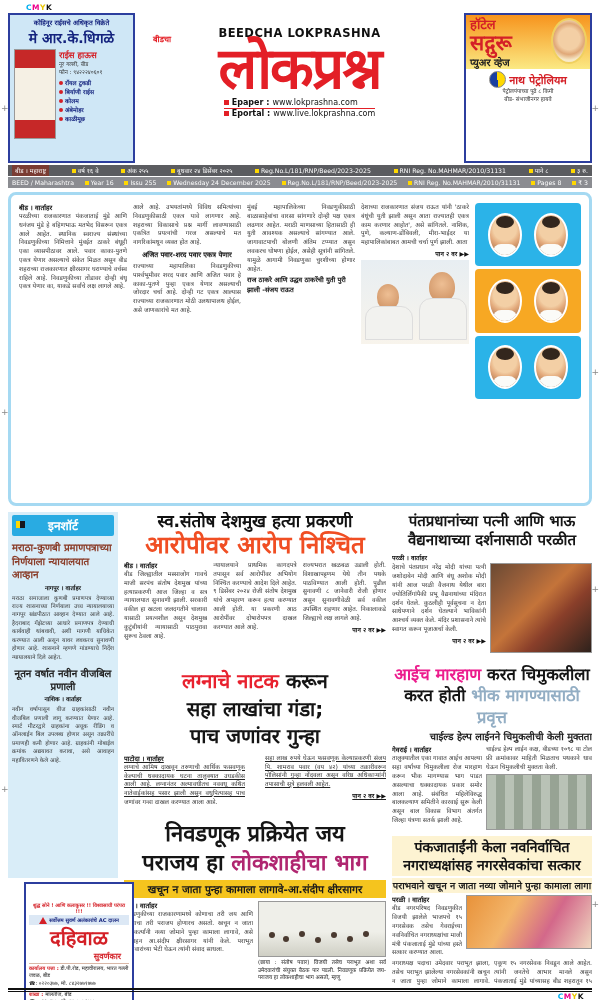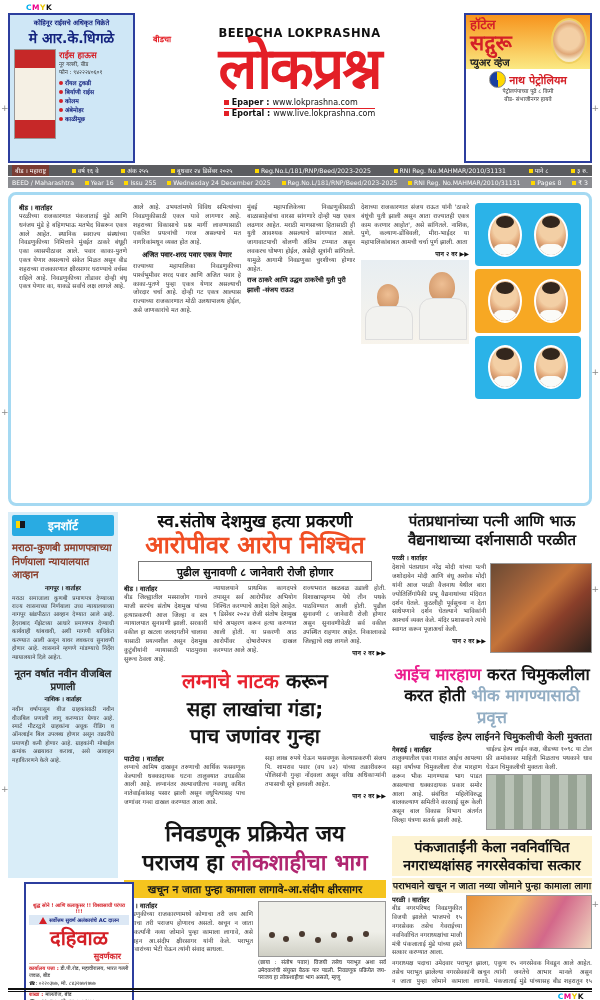--- a/index.html
+++ b/index.html
@@ -103,21 +103,21 @@
   .pr-hl{font-size:15px;font-weight:800;text-align:center;line-height:1.28;color:#151515;}
   .pr-by{font-size:6.2px;font-weight:800;margin:3px 0 1px;color:#111;}
   .pr-flex{display:flex;gap:4px;}
   .pr-text{flex:1;overflow:hidden;}
   .photo-temple{width:102px;height:90px;border:1px solid #999;box-sizing:border-box;flex:none;
     background:linear-gradient(135deg,#6b4a33 0%,#9a5f3a 25%,#c4743a 45%,#8a3f2a 65%,#2e221c 100%);}
   
   .fraud{position:absolute;top:668px;left:124px;width:262px;height:148px;overflow:hidden;}
   .fr-hl{font-size:20px;font-weight:800;text-align:center;line-height:1.38;color:#141414;}
   .fr-red{color:#e8212e;}
-  .fr-cols{display:flex;gap:20px;margin-top:3px;height:50px;overflow:hidden;}
+  .fr-cols{display:flex;gap:20px;margin-top:3px;height:50px;overflow:hidden;text-decoration:underline;}
   .fr-cols .c{flex:1;overflow:hidden;}
   
   .child{position:absolute;top:664px;left:392px;width:200px;height:168px;overflow:hidden;}
   .ch-hl{font-size:16.5px;font-weight:800;line-height:1.3;color:#141414;text-align:center;}
   .ch-pink{color:#ec1c8d;} .ch-gray{color:#93aec4;}
   .ch-sub{font-size:9.8px;font-weight:800;text-align:right;margin:2px 0;color:#222;}
   .ch-cols{display:flex;gap:4px;height:96px;overflow:hidden;}
   .ch-c1{flex:1;overflow:hidden;}
   .ch-c2{width:106px;flex:none;}
   .photo-group{height:56px;border:1px solid #999;box-sizing:border-box;margin-top:2px;
@@ -362,21 +362,20 @@
     <div class="ins-by">नागपूर । वार्ताहर</div>
     <div class="ins-body">मराठा समाजाला कुणबी प्रमाणपत्र देण्याच्या राज्य शासनाच्या निर्णयाला उच्च न्यायालयाच्या नागपूर खंडपीठात आव्हान देण्यात आले आहे. हैदराबाद गॅझेटच्या आधारे प्रमाणपत्र देण्याची कार्यवाही थांबवावी, अशी मागणी याचिकेत करण्यात आली असून यावर लवकरच सुनावणी होणार आहे. शासनाने म्हणणे मांडण्याचे निर्देश न्यायालयाने दिले आहेत.</div>
     <div class="ins-h2">नूतन वर्षात नवीन वीजबिल प्रणाली</div>
     <div class="ins-by">नाशिक । वार्ताहर</div>
     <div class="ins-body">नवीन वर्षापासून वीज ग्राहकांसाठी नवीन वीजबिल प्रणाली लागू करण्यात येणार आहे. स्मार्ट मीटरद्वारे ग्राहकांना अचूक रीडिंग व ऑनलाईन बिल उपलब्ध होणार असून तक्रारींचे प्रमाणही कमी होणार आहे. ग्राहकांनी मोबाईल क्रमांक अद्ययावत करावा, असे आवाहन महावितरणने केले आहे.</div>
   </aside>
 
   <section class="deshmukh">
     <div class="dm-kicker">स्व.संतोष देशमुख हत्या प्रकरणी</div>
     <div class="dm-hl">आरोपीवर आरोप निश्चित</div>
-    <div class="dm-sub">पुढील सुनावणी ८ जानेवारी रोजी होणार</div>
     <div class="dm-cols">
       <div class="c">
         <div class="byline">बीड । वार्ताहर</div>
         <div class="t6">बीड जिल्ह्यातील मस्साजोग गावचे माजी सरपंच संतोष देशमुख यांच्या हत्याप्रकरणी आज जिल्हा व सत्र न्यायालयात सुनावणी झाली. सरकारी वकील हा खटला जलदगतीने चालावा यासाठी प्रयत्नशील असून देशमुख कुटुंबीयांनी न्यायासाठी पाठपुरावा सुरूच ठेवला आहे.</div>
       </div>
       <div class="c t6">न्यायालयाने प्राथमिक कागदपत्रे तपासून सर्व आरोपींवर अभियोग निश्चित करण्याचे आदेश दिले आहेत. ९ डिसेंबर २०२४ रोजी संतोष देशमुख यांचे अपहरण करून हत्या करण्यात आली होती. या प्रकरणी आठ आरोपींवर दोषारोपपत्र दाखल करण्यात आले आहे.</div>
       <div class="c">
         <div class="t6">राज्यभरात खळबळ उडाली होती. विशाखापट्टणम येथे तीन पथके पाठविण्यात आली होती. पुढील सुनावणी ८ जानेवारी रोजी होणार असून सुनावणीवेळी सर्व वकील उपस्थित राहणार आहेत. निकालाकडे जिल्ह्याचे लक्ष लागले आहे.</div>
         <div class="cont">पान २ वर ▶▶</div>
       </div>

